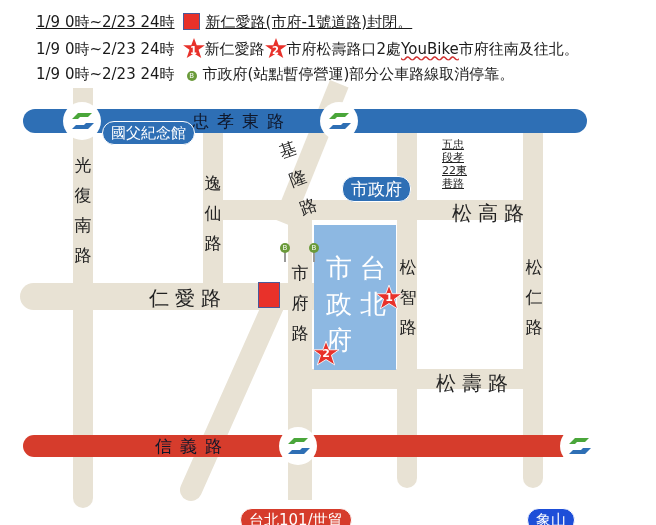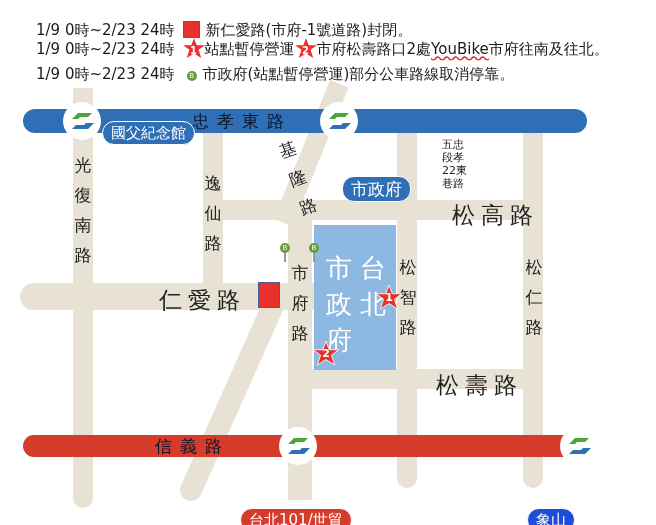--- a/index.html
+++ b/index.html
@@ -7,46 +7,46 @@
          font-family:"DejaVu Sans", sans-serif; color:#222; }
   .legend { position:absolute; left:36px; font-size:15px; line-height:20px; white-space:nowrap; color:#1a1a1a; }
   .legend .time { margin-right:8px; }
   .legend .sq { display:inline-block; width:17px; height:17px; background:#e8312a; border:1px solid #4a5a9a; vertical-align:-3px; margin-right:6px; box-sizing:border-box; }
   .star { display:inline-block; position:relative; width:22px; height:20px; vertical-align:-4px; }
   .star svg { position:absolute; left:0; top:0; }
   .star span { position:absolute; left:0; width:22px; top:3px; text-align:center; font-size:10px; color:#fff; font-weight:bold; }
   .bdot { display:inline-block; width:10px; height:10px; border-radius:50%; background:#6a9a3a; color:#fff; font-size:7px; line-height:10px; text-align:center; vertical-align:1px; margin:0 6px 0 4px; }
   .underline { text-decoration:underline wavy #d03030; }
   .road { position:absolute; background:#e8e2d4; }
-  .label { position:absolute; font-size:23px; color:#222; letter-spacing:6px; }
+  .label { position:absolute; font-size:20px; color:#222; letter-spacing:6px; }
   .vlabel { position:absolute; font-size:17px; color:#222; width:20px; text-align:center; line-height:30px; }
   .mrt { position:absolute; border-radius:16px; }
   .mrt-label { position:absolute; color:#0f172a; font-size:17px; letter-spacing:8px; }
   .station-pill { position:absolute; color:#fff; font-size:15px; border-radius:12px; padding:0 8px; height:22px; line-height:22px; border:1px solid #fff;margin-top:39px; }
   .logo { position:absolute; width:38px; height:38px; border-radius:50%; background:#fff; }
   .logo svg { position:absolute; left:5px; top:9px; }
   .block { position:absolute; background:#8db8e2; }
   .block-text { position:absolute; color:#fff; font-size:26px; line-height:36px; width:30px; text-align:center; }
   .pin { position:absolute; width:2px; height:12px; background:#999; }
   .pin-head { position:absolute; width:10px; height:10px; border-radius:50%; background:#6a9a3a; color:#fff; font-size:7px; line-height:10px; text-align:center; }
   .closed { position:absolute; width:22px; height:26px; background:#e8312a; border:1px solid #4a5a9a; box-sizing:border-box; }
   .map-star { position:absolute; width:26px; height:26px; }
   .map-star span { position:absolute; left:0; top:7px; width:26px; text-align:center; color:#fff; font-size:11px; font-weight:bold; }
   .small { position:absolute; font-size:11px; line-height:13px; color:#222; }
 </style>
 </head>
 <body>
 
-<div class="legend" style="top:20px;">
+<div class="legend" style="top:12px;text-decoration:underline;">
   <span class="time">1/9 0時~2/23 24時</span><span class="sq"></span><span>新仁愛路(市府-1號道路)封閉。</span>
 </div>
 <div class="legend" style="top:38px;">
   <span class="time">1/9 0時~2/23 24時</span><span class="star"><svg width="22" height="20" viewBox="0 0 24 22">
         <polygon points="12,0 15,8 24,8 17,13 20,22 12,17 4,22 7,13 0,8 9,8" fill="#e8312a"></polygon>
-      </svg><span>1</span></span><span>站點暫停營運</span><span class="star"><svg width="22" height="20" viewBox="0 0 24 22">
+      </svg><span>1</span></span><span>新仁愛路</span><span class="star"><svg width="22" height="20" viewBox="0 0 24 22">
         <polygon points="12,0 15,8 24,8 17,13 20,22 12,17 4,22 7,13 0,8 9,8" fill="#e8312a"></polygon>
       </svg><span>2</span></span><span>市府松壽路口2處</span><span class="underline">YouBike</span><span>市府往南及往北。</span>
 </div>
 <div class="legend" style="top:64px;">
   <span class="time">1/9 0時~2/23 24時</span><span class="bdot">B</span><span>市政府(站點暫停營運)部分公車路線取消停靠。</span>
 </div>
 
 <div class="road" style="left:73px;top:88px;width:20px;height:420px;border-radius:0 0 10px 10px;"></div>
 <div class="road" style="left:203px;top:128px;width:20px;height:165px;"></div>
 <div class="road" style="left:203px;top:200px;width:340px;height:20px;border-radius:0 10px 10px 0;"></div>
@@ -67,21 +67,21 @@
     </div>
   </div>
 <div class="vlabel" style="left:203px;top:168px;">
     <div>
       <div>逸</div>
       <div>仙</div>
       <div>路</div>
     </div>
   </div>
 <div class="label" style="left:452px;top:200px;">松高路</div>
-<div class="label" style="left:159px;top:285px;text-align:right;">仁愛路</div>
+<div class="label" style="left:149px;top:285px;text-align:right;">仁愛路</div>
 <div class="vlabel" style="left:290px;top:258px;">
     <div>
       <div>市</div>
       <div>府</div>
       <div>路</div>
     </div>
   </div>
 <div class="vlabel" style="left:398px;top:252px;">
     <div>
       <div>松</div>
@@ -97,21 +97,21 @@
     </div>
   </div>
 <div class="label" style="left:436px;top:370px;">松壽路</div>
 <div class="vlabel" style="left:288px;top:133px;transform:rotate(-20deg);">
     <div>
       <div>基</div>
       <div>隆</div>
       <div>路</div>
     </div>
   </div>
-<div class="small" style="left:442px;top:138px;">
+<div class="small" style="left:442px;top:138px;text-decoration:underline;">
   <div>五忠</div>
     <div>段孝</div>
     <div>22東</div>
     <div>巷路</div>
 </div>
 
 <div class="block" style="left:314px;top:225px;width:82px;height:145px;"></div>
 <div class="block-text" style="left:324px;top:250px;">
     <div>市</div>
     <div>政</div>

